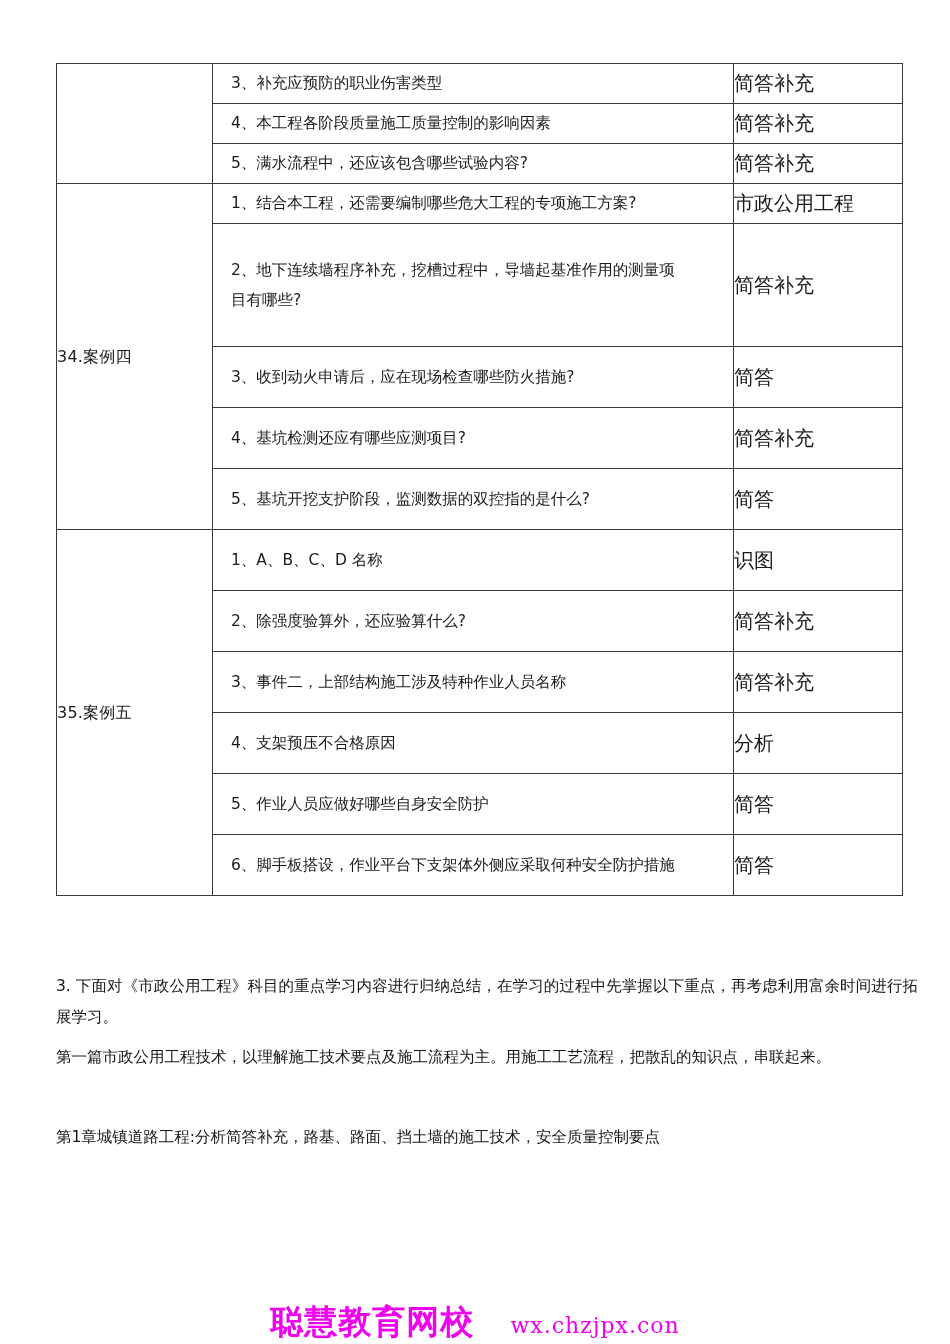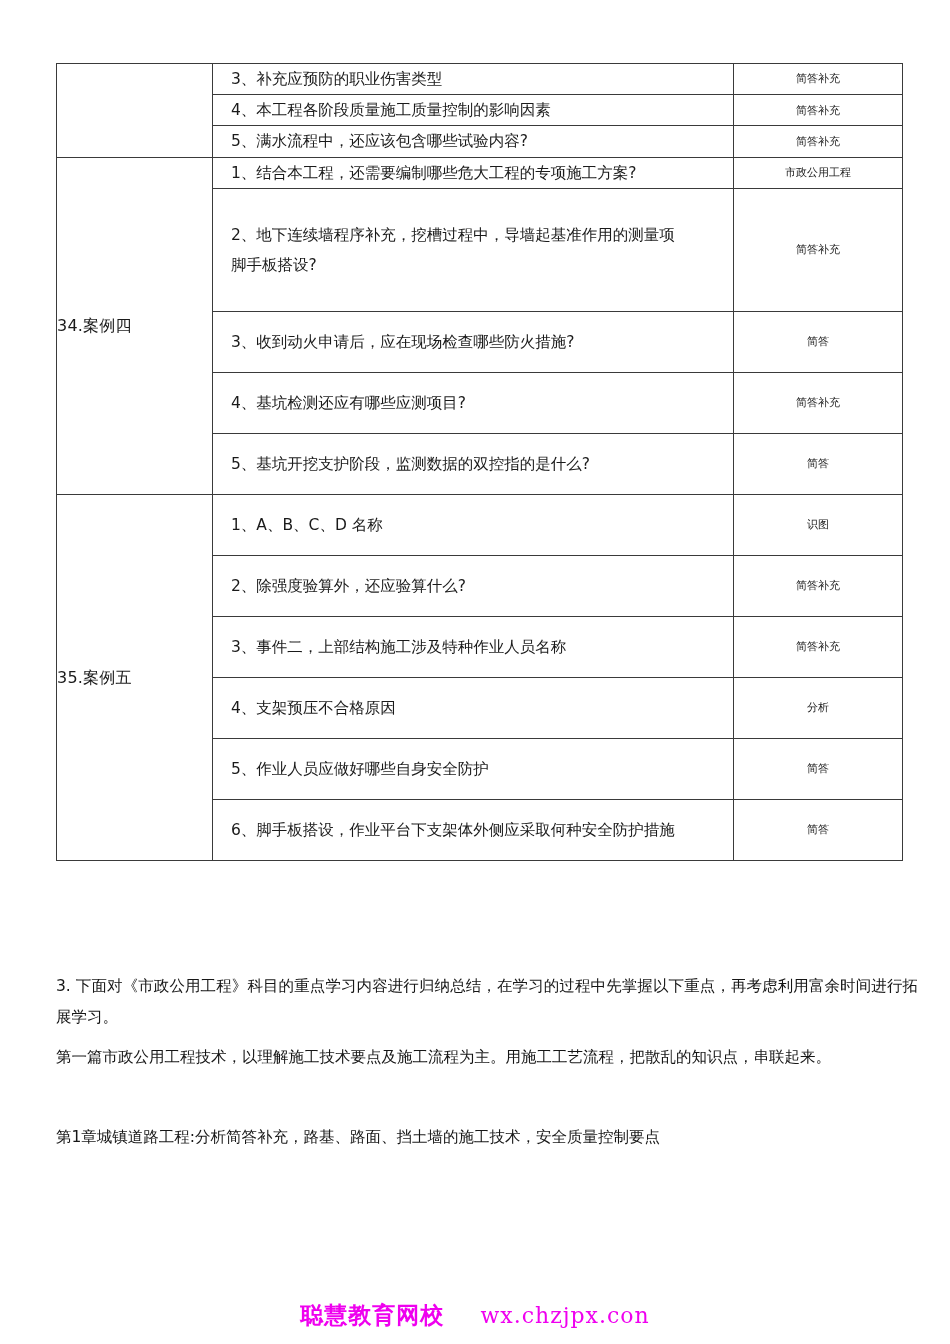--- a/index.html
+++ b/index.html
@@ -46,22 +46,22 @@
 
   td.cell-case {
     font-size: 16px;
     letter-spacing: .2px;
   }
   td.cell-item {
     text-align: left;
     padding: 0 12px 0 18px;
   }
   td.cell-type {
-    text-align: center;
-    font-size: 11px;
+    text-align: left;
+    font-size: 20px;
   }
   .item-line2 {
     display: block;
   }
 
   
   tr.r-tall  td { height: 60px; }
   tr.r-xtall td { height: 122px; }
 
   
@@ -87,21 +87,21 @@
   
   .watermark {
     position: absolute;
     left: 0;
     top: 1294px;
     width: 950px;
     text-align: center;
     white-space: nowrap;
   }
   .wm-cn {
-    font-size: 23px;
+    font-size: 33px;
     font-weight: bold;
     color: #ef00ef;
     letter-spacing: 1px;
     font-family: "DejaVu Serif", "Liberation Serif", serif;
   }
   .wm-gap { display: inline-block; width: 26px; }
   .wm-url {
     font-size: 22px;
     color: #ef00ef;
     font-family: "DejaVu Serif", "Liberation Serif", serif;
@@ -136,21 +136,21 @@
       </tr>
 
       <tr>
         <td class="cell-case" rowspan="5">34.案例四</td>
         <td class="cell-item">1、结合本工程，还需要编制哪些危大工程的专项施工方案?</td>
         <td class="cell-type">市政公用工程</td>
       </tr>
       <tr class="r-xtall">
         <td class="cell-item">
           <span>2、地下连续墙程序补充，挖槽过程中，导墙起基准作用的测量项</span>
-          <span class="item-line2">脚手板搭设?</span>
+          <span class="item-line2">目有哪些?</span>
         </td>
         <td class="cell-type">简答补充</td>
       </tr>
       <tr class="r-tall">
         <td class="cell-item">3、收到动火申请后，应在现场检查哪些防火措施?</td>
         <td class="cell-type">简答</td>
       </tr>
       <tr class="r-tall">
         <td class="cell-item">4、基坑检测还应有哪些应测项目?</td>
         <td class="cell-type">简答补充</td>

